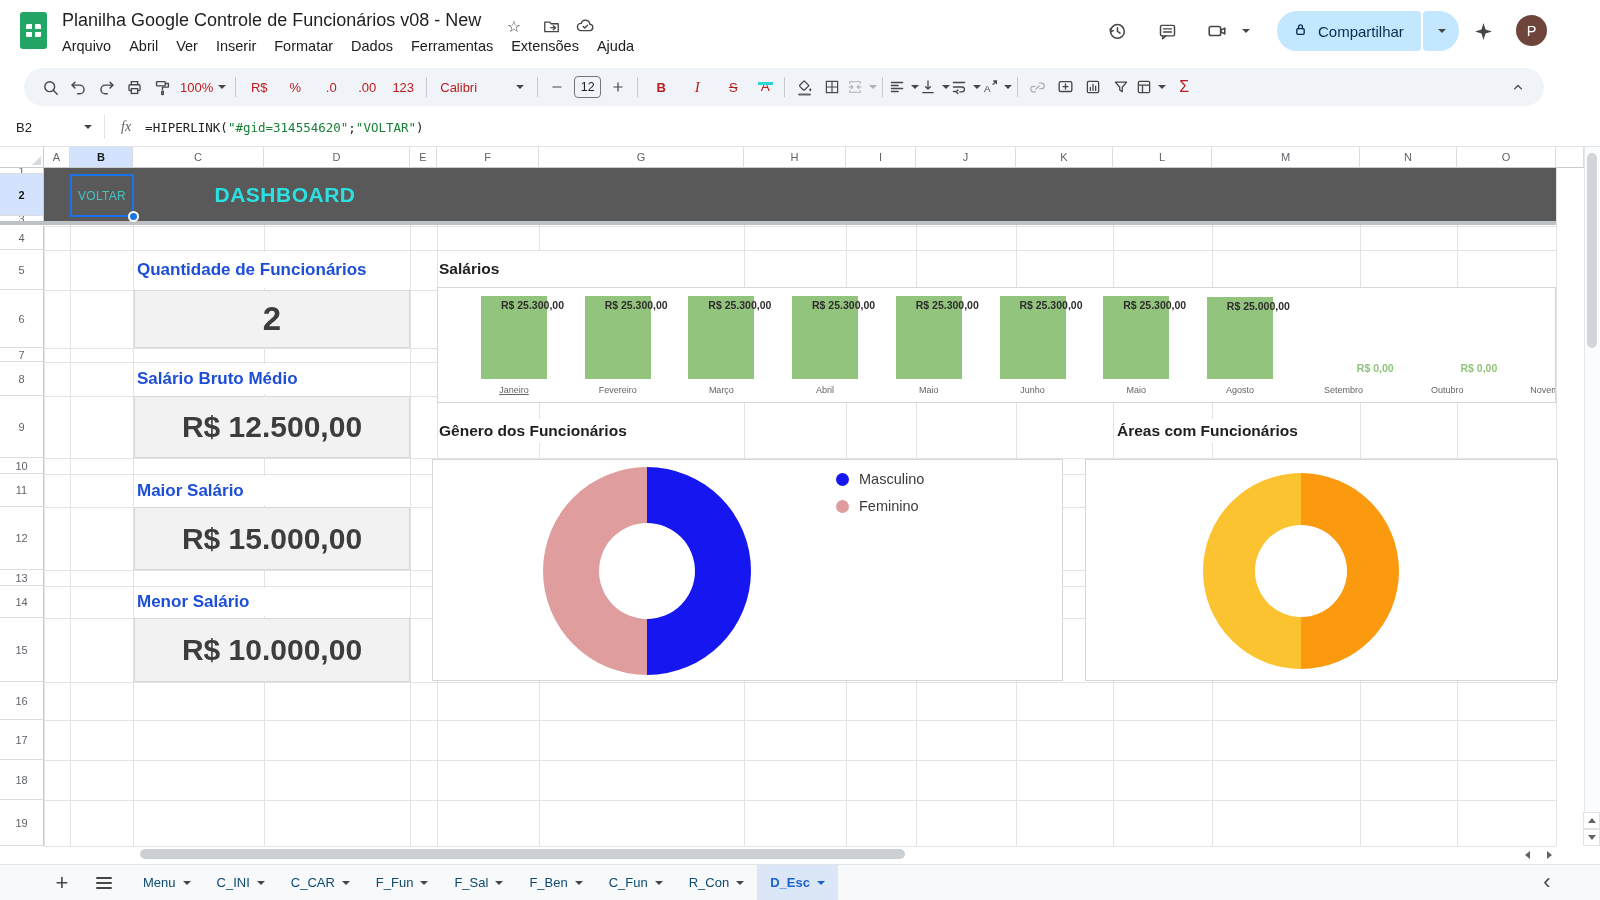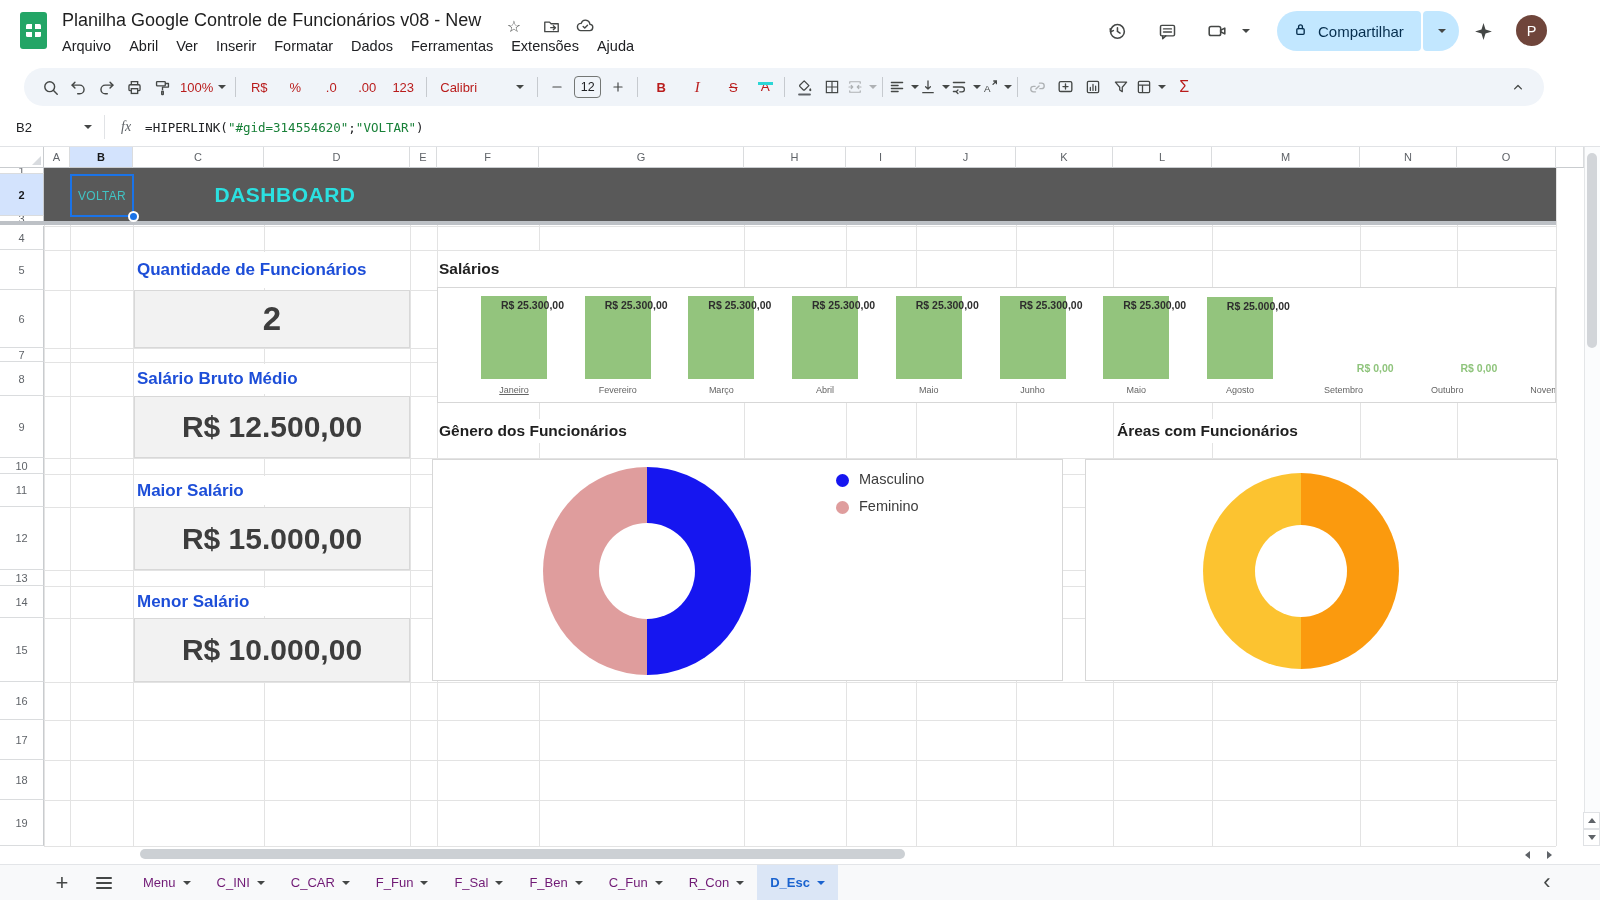--- a/index.html
+++ b/index.html
@@ -98,21 +98,21 @@
   #genbox{position:absolute;left:432px;top:459px;width:631px;height:222px;background:#fff;
           border:1px solid #d7d7d7;box-sizing:border-box}
   #areabox{position:absolute;left:1085px;top:459px;width:473px;height:222px;background:#fff;
            border:1px solid #d7d7d7;box-sizing:border-box;overflow:hidden}
   .donut{position:absolute;border-radius:50%}
   .donut:after{content:"";position:absolute;background:#fff;border-radius:50%;left:50%;top:50%;
                transform:translate(-50%,-50%);width:var(--hole);height:var(--hole)}
   #gen-donut{left:110px;top:7px;width:208px;height:208px;--hole:96px}
   #area-donut{left:117px;top:13px;width:196px;height:196px;--hole:92px}
   #gen-legend{position:absolute;left:836px;top:471px;display:flex;flex-direction:column;gap:11px}
-  .legend-row{display:flex;align-items:flex-end;gap:10px;font-size:14.5px;color:#3c3c3c}
+  .legend-row{display:flex;align-items:center;gap:10px;font-size:14.5px;color:#3c3c3c}
   .legend-dot{width:13px;height:13px;border-radius:50%}
 
   
   #vstrip{position:absolute;left:1584px;top:147px;width:16px;height:699px;background:#fbfcfd;
           border-left:1px solid #e4e6e8;box-sizing:border-box}
   #vthumb{position:absolute;left:1587px;top:153px;width:10px;height:195px;border-radius:5px;background:#d2d5d9}
   .vbtn{position:absolute;left:1583px;width:17px;height:17px;background:#fff;border:1px solid #e0e2e5;
         box-sizing:border-box;display:flex;align-items:center;justify-content:center}
   #hthumb{position:absolute;left:140px;top:849px;width:765px;height:10px;border-radius:5px;background:#ccd0d4}
   .hbtn{position:absolute;top:848px;width:18px;height:14px;display:flex;align-items:center;justify-content:center}
@@ -123,21 +123,21 @@
 
   
   #tabbar{position:absolute;left:0;top:864px;width:1600px;height:36px;background:#f8f9fa;
           border-top:1px solid #e3e5e8;display:flex;align-items:stretch;box-sizing:border-box}
   #addsheet{margin-left:48px;width:28px;display:flex;align-items:center;justify-content:center;
             font-size:22px;color:#444746;font-weight:400}
   #allsheets{margin-left:14px;width:28px;display:flex;align-items:center;justify-content:center}
   #allsheets .bars{width:16px}
   #allsheets .bars div{height:2px;background:#444746;margin:3px 0;border-radius:1px}
   #tabs{display:flex;margin-left:12px}
-  .tab{display:flex;align-items:center;gap:7px;padding:0 13px;font-size:13px;font-weight:500;color:#701a75;white-space:nowrap}
+  .tab{display:flex;align-items:center;gap:7px;padding:0 13px;font-size:13px;font-weight:500;color:#0c4a6e;white-space:nowrap}
   .tab .tcaret{margin-left:0}
   .tab.active{background:#dbe6f6;color:#1a63cf;font-weight:700}
   .tab.active .tcaret{border-top-color:#1a63cf}
   #tab-scroll-left{position:absolute;left:1532px;top:864px;height:36px;width:30px;display:flex;
                    align-items:center;justify-content:center;font-size:22px;color:#444746}
 </style>
 </head>
 <body>
 
 <div id="stage">

